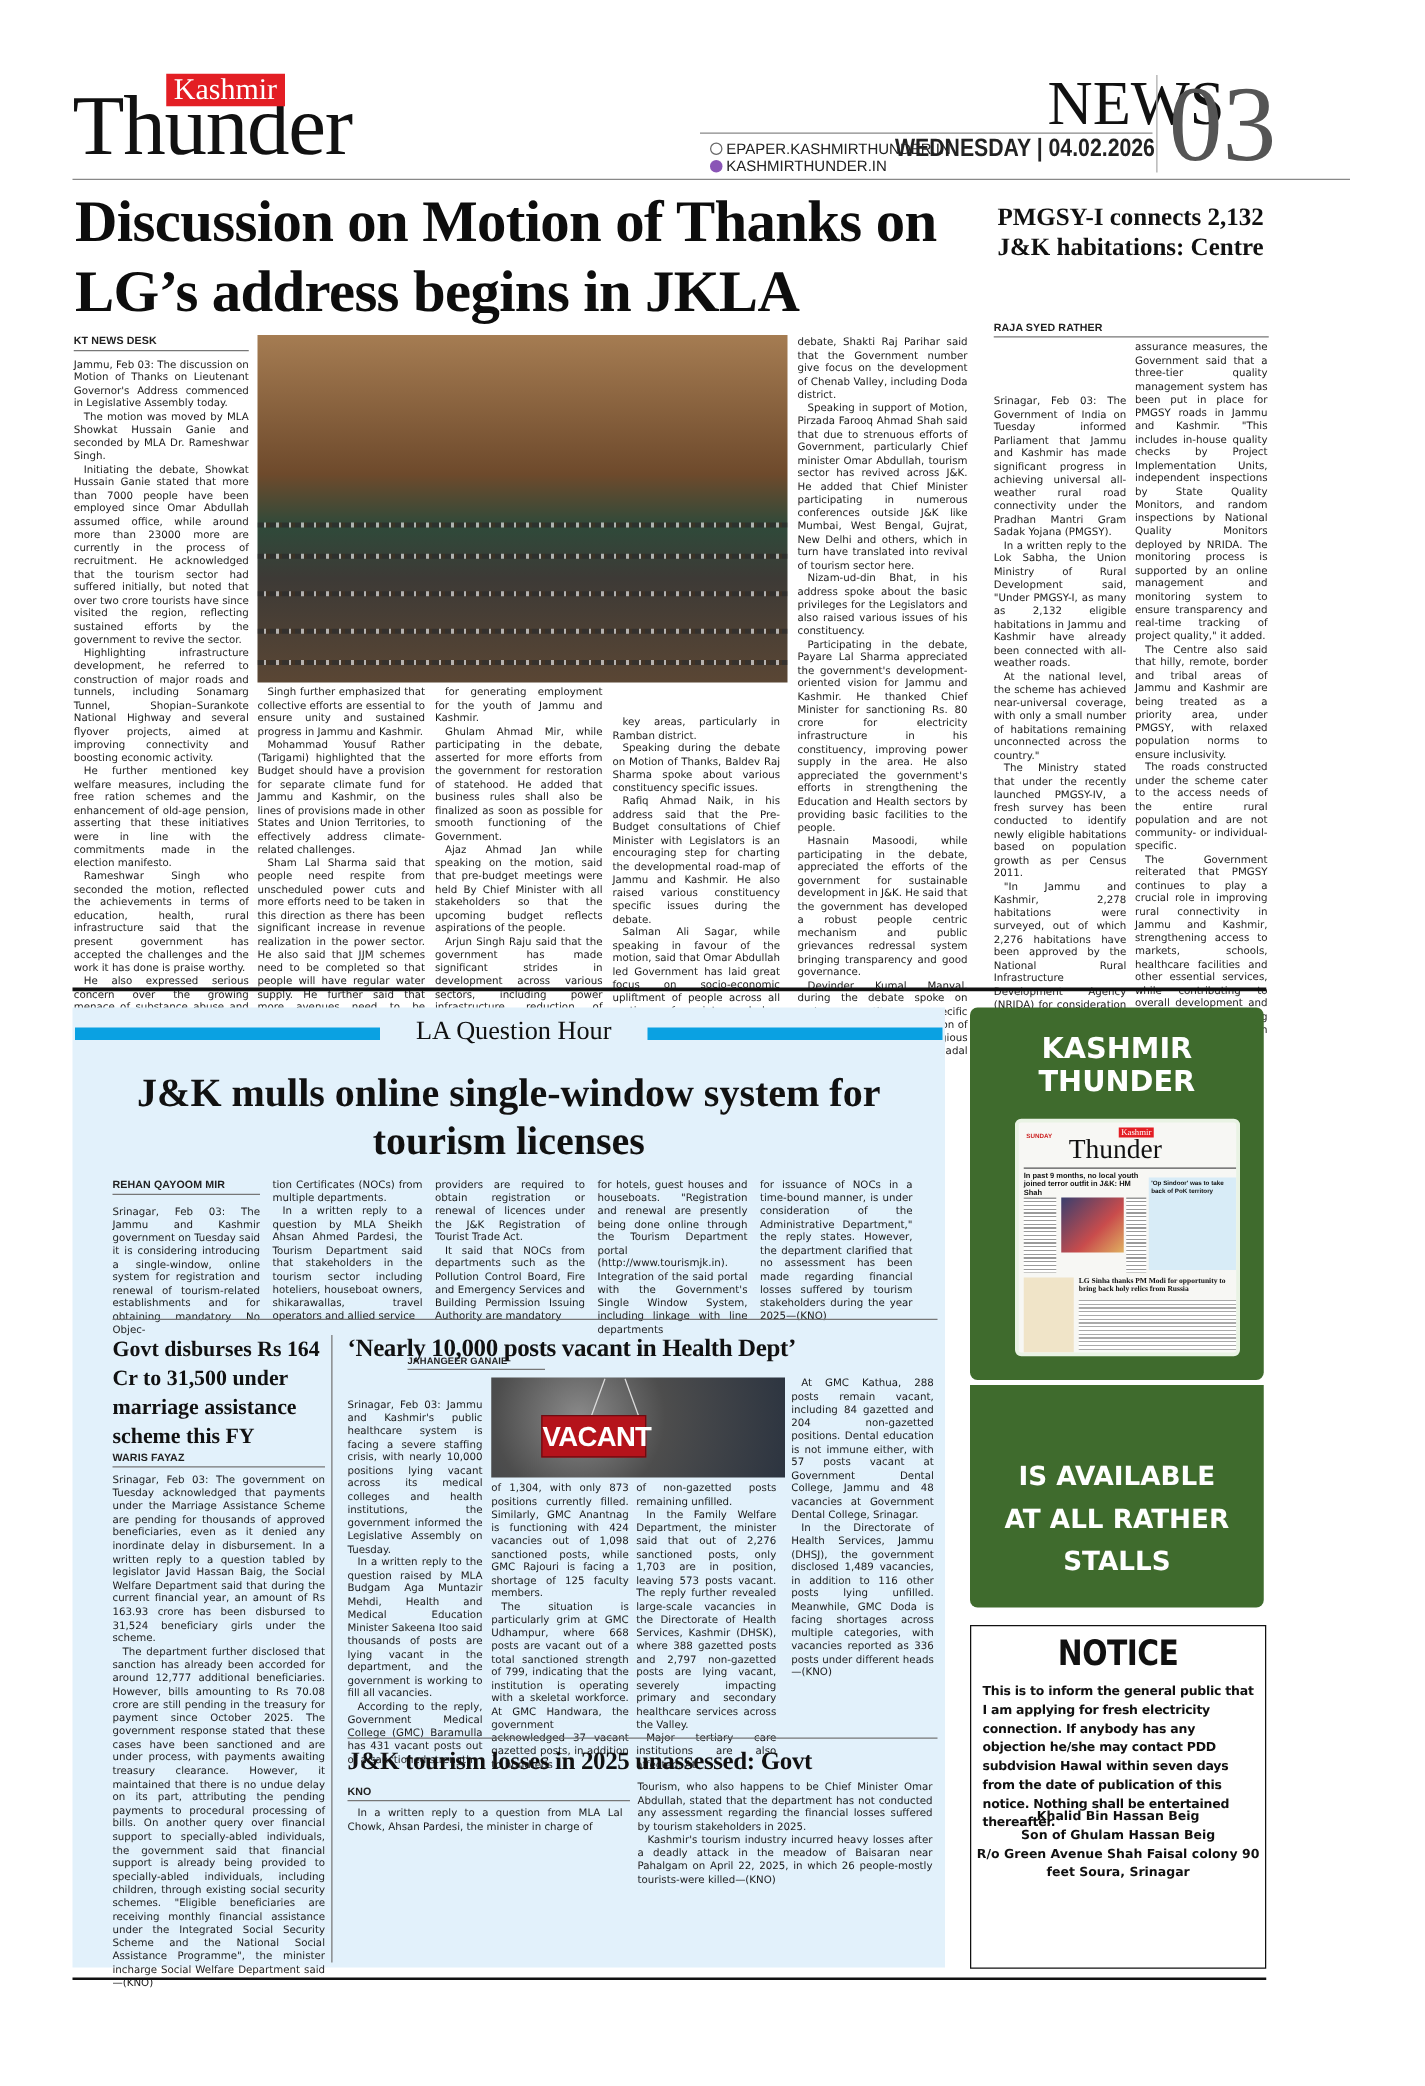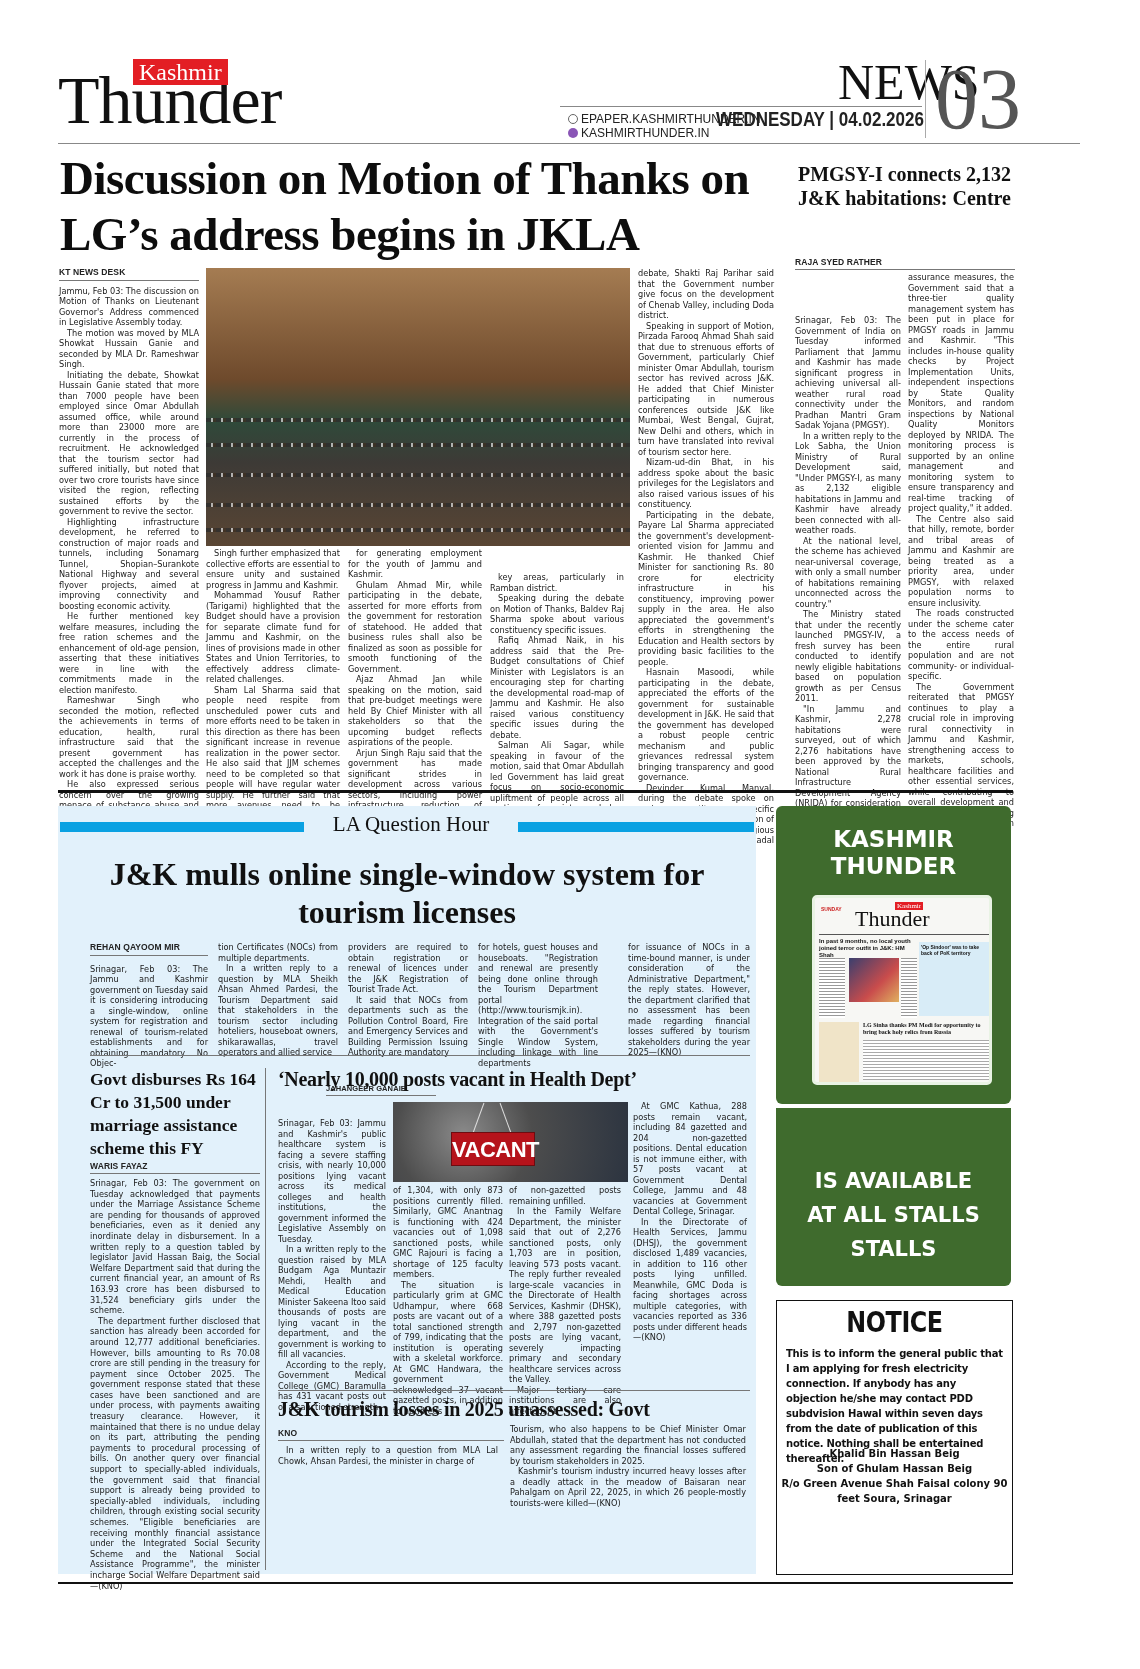--- a/index.html
+++ b/index.html
@@ -41,21 +41,21 @@
   .qh-bar-l { left: 60px; top: 822px; width: 244px; height: 10px; background: #0aa1e2; }
   .qh-bar-r { left: 518px; top: 822px; width: 236px; height: 10px; background: #0aa1e2; }
   .qh-label { left: 306px; top: 812px; width: 210px; text-align: center; font-family: "Liberation Serif", serif; font-size: 21px; color: #111; }
   .tour-head { left: 60px; top: 855px; width: 694px; text-align: center; font-family: "Liberation Serif", serif; font-weight: bold; font-size: 32px; line-height: 38px; color: #111; }
   .sub-rule2 { left: 90px; top: 1055px; width: 660px; height: 1px; background: #777; }
   .vrule { left: 265px; top: 1068px; width: 1px; height: 502px; background: #777; }
   .hrule-mid { left: 278px; top: 1390px; width: 472px; height: 1px; background: #777; }
 
   .sec-head { font-family: "Liberation Serif", serif; font-weight: bold; color: #111; }
   .vacant-img { left: 393px; top: 1102px; width: 235px; height: 80px; background: radial-gradient(circle at 30% 40%, #8a8a8a 0, #4d4d4d 40%, #2c3440 100%); overflow: hidden; }
-  .vacant-sign { position: absolute; left: 58px; top: 30px; width: 84px; height: 34px; background: #b5131b; color: #fff; font-family: "Liberation Sans", sans-serif; font-weight: bold; font-size: 22px; line-height: 34px; text-align: center; letter-spacing: -0.5px; border: 1px solid #6e0b10; }
+  .vacant-sign { position: absolute; left: 40px; top: 30px; width: 84px; height: 34px; background: #b5131b; color: #fff; font-family: "Liberation Sans", sans-serif; font-weight: bold; font-size: 22px; line-height: 34px; text-align: center; letter-spacing: -0.5px; border: 1px solid #6e0b10; }
   .vacant-string { position: absolute; top: 0; width: 1px; height: 32px; background: #ddd; }
 
   
   .promo { left: 776px; top: 806px; width: 235px; height: 298px; background: #3f6b2d; border-radius: 6px; }
   .promo-title { left: 776px; top: 826px; width: 235px; text-align: center; font-family: "DejaVu Sans", sans-serif; font-weight: bold; font-size: 23px; line-height: 27px; color: #fff; }
   .paper-mock { left: 812px; top: 895px; width: 180px; height: 190px; background: #f7f7f4; border-radius: 5px; border: 3px solid #e9f3e4; overflow: hidden; }
   .promo-bottom { left: 776px; top: 1108px; width: 235px; height: 178px; background: #3f6b2d; border-radius: 0 0 6px 6px; }
   .promo-tag { left: 776px; top: 1164px; width: 235px; text-align: center; font-family: "DejaVu Sans", sans-serif; font-weight: bold; font-size: 21px; line-height: 34px; color: #fff; }
 
   .notice { left: 776px; top: 1300px; width: 237px; height: 275px; border: 1px solid #111; background: #fff; }
@@ -158,21 +158,21 @@
   <p class="first">tion Certificates (NOCs) from multiple departments.</p>
   <p>In a written reply to a question by MLA Sheikh Ahsan Ahmed Pardesi, the Tourism Department said that stakeholders in the tourism sector including hoteliers, houseboat owners, shikarawallas, travel operators and allied service</p>
 </div>
 <div class="col" style="left:348px; top:942px; width:120px;">
   <p class="first">providers are required to obtain registration or renewal of licences under the J&amp;K Registration of Tourist Trade Act.</p>
   <p>It said that NOCs from departments such as the Pollution Control Board, Fire and Emergency Services and Building Permission Issuing Authority are mandatory</p>
 </div>
 <div class="col" style="left:478px; top:942px; width:120px;">
   <p class="first">for hotels, guest houses and houseboats. "Registration and renewal are presently being done online through the Tourism Department portal (http://www.tourismjk.in). Integration of the said portal with the Government's Single Window System, including linkage with line departments</p>
 </div>
-<div class="col" style="left:608px; top:942px; width:122px;margin-left:20px;">
+<div class="col" style="left:608px; top:942px; width:122px;">
   <p class="first">for issuance of NOCs in a time-bound manner, is under consideration of the Administrative Department," the reply states. However, the department clarified that no assessment has been made regarding financial losses suffered by tourism stakeholders during the year 2025—(KNO)</p>
 </div>
 
 <div class="abs sub-rule2"></div>
 
 <div class="abs sec-head" style="left:90px; top:1068px; width:172px; font-size:17.5px; line-height:23px;">Govt disburses Rs 164 Cr to 31,500 under marriage assistance scheme this FY</div>
 <div class="abs byline" style="left:90px; top:1161px; width:170px;">WARIS FAYAZ</div>
 <div class="col" style="left:90px; top:1178px; width:170px; line-height:10.6px;">
   <p class="first">Srinagar, Feb 03: The government on Tuesday acknowledged that payments under the Marriage Assistance Scheme are pending for thousands of approved beneficiaries, even as it denied any inordinate delay in disbursement. In a written reply to a question tabled by legislator Javid Hassan Baig, the Social Welfare Department said that during the current financial year, an amount of Rs 163.93 crore has been disbursed to 31,524 beneficiary girls under the scheme.</p>
   <p>The department further disclosed that sanction has already been accorded for around 12,777 additional beneficiaries. However, bills amounting to Rs 70.08 crore are still pending in the treasury for payment since October 2025. The government response stated that these cases have been sanctioned and are under process, with payments awaiting treasury clearance. However, it maintained that there is no undue delay on its part, attributing the pending payments to procedural processing of bills. On another query over financial support to specially-abled individuals, the government said that financial support is already being provided to specially-abled individuals, including children, through existing social security schemes. "Eligible beneficiaries are receiving monthly financial assistance under the Integrated Social Security Scheme and the National Social Assistance Programme", the minister incharge Social Welfare Department said—(KNO)</p>
@@ -233,21 +233,21 @@
   <div style="position:absolute; left:104px; top:44px; width:70px; height:74px; background:#d8ecf7; font-family:'Liberation Sans',sans-serif; font-size:5px; font-weight:bold; line-height:6px; padding:2px;">'Op Sindoor' was to take back of PoK territory</div>
   <div style="position:absolute; left:4px; top:60px; width:26px; height:60px; background:repeating-linear-gradient(180deg,#999 0 1px,#fff 1px 3px);"></div>
   <div style="position:absolute; left:34px; top:60px; width:50px; height:44px; background:linear-gradient(135deg,#3a3f6e,#c94c4c 60%,#e0b060);"></div>
   <div style="position:absolute; left:86px; top:60px; width:16px; height:60px; background:repeating-linear-gradient(180deg,#999 0 1px,#fff 1px 3px);"></div>
   <div style="position:absolute; left:4px; top:124px; width:40px; height:60px; background:#f0e4c8; font-family:'Liberation Sans',sans-serif; font-size:4.5px; line-height:5.5px; padding:1px;"></div>
   <div style="position:absolute; left:48px; top:124px; width:126px; font-family:'Liberation Serif',serif; font-size:6px; font-weight:bold; line-height:7px;">LG Sinha thanks PM Modi for opportunity to bring back holy relics from Russia</div>
   <div style="position:absolute; left:48px; top:142px; width:126px; height:40px; background:repeating-linear-gradient(180deg,#aaa 0 1px,#fff 1px 3px);"></div>
 </div>
 <div class="abs promo-tag">
   <div>IS AVAILABLE</div>
-  <div>AT ALL STALLS</div>
+  <div>AT ALL RATHER</div>
   <div>STALLS</div>
 </div>
 
 <div class="abs notice"></div>
 <div class="abs notice-title">NOTICE</div>
 <div class="abs notice-body">This is to inform the general public that I am applying for fresh electricity connection. If anybody has any objection he/she may contact PDD subdvision Hawal within seven days from the date of publication of this notice. Nothing shall be entertained thereafter.</div>
 <div class="abs notice-sign">
   <div>Khalid Bin Hassan Beig</div>
   <div>Son of  Ghulam Hassan Beig</div>
   <div>R/o Green Avenue Shah Faisal colony 90</div>

